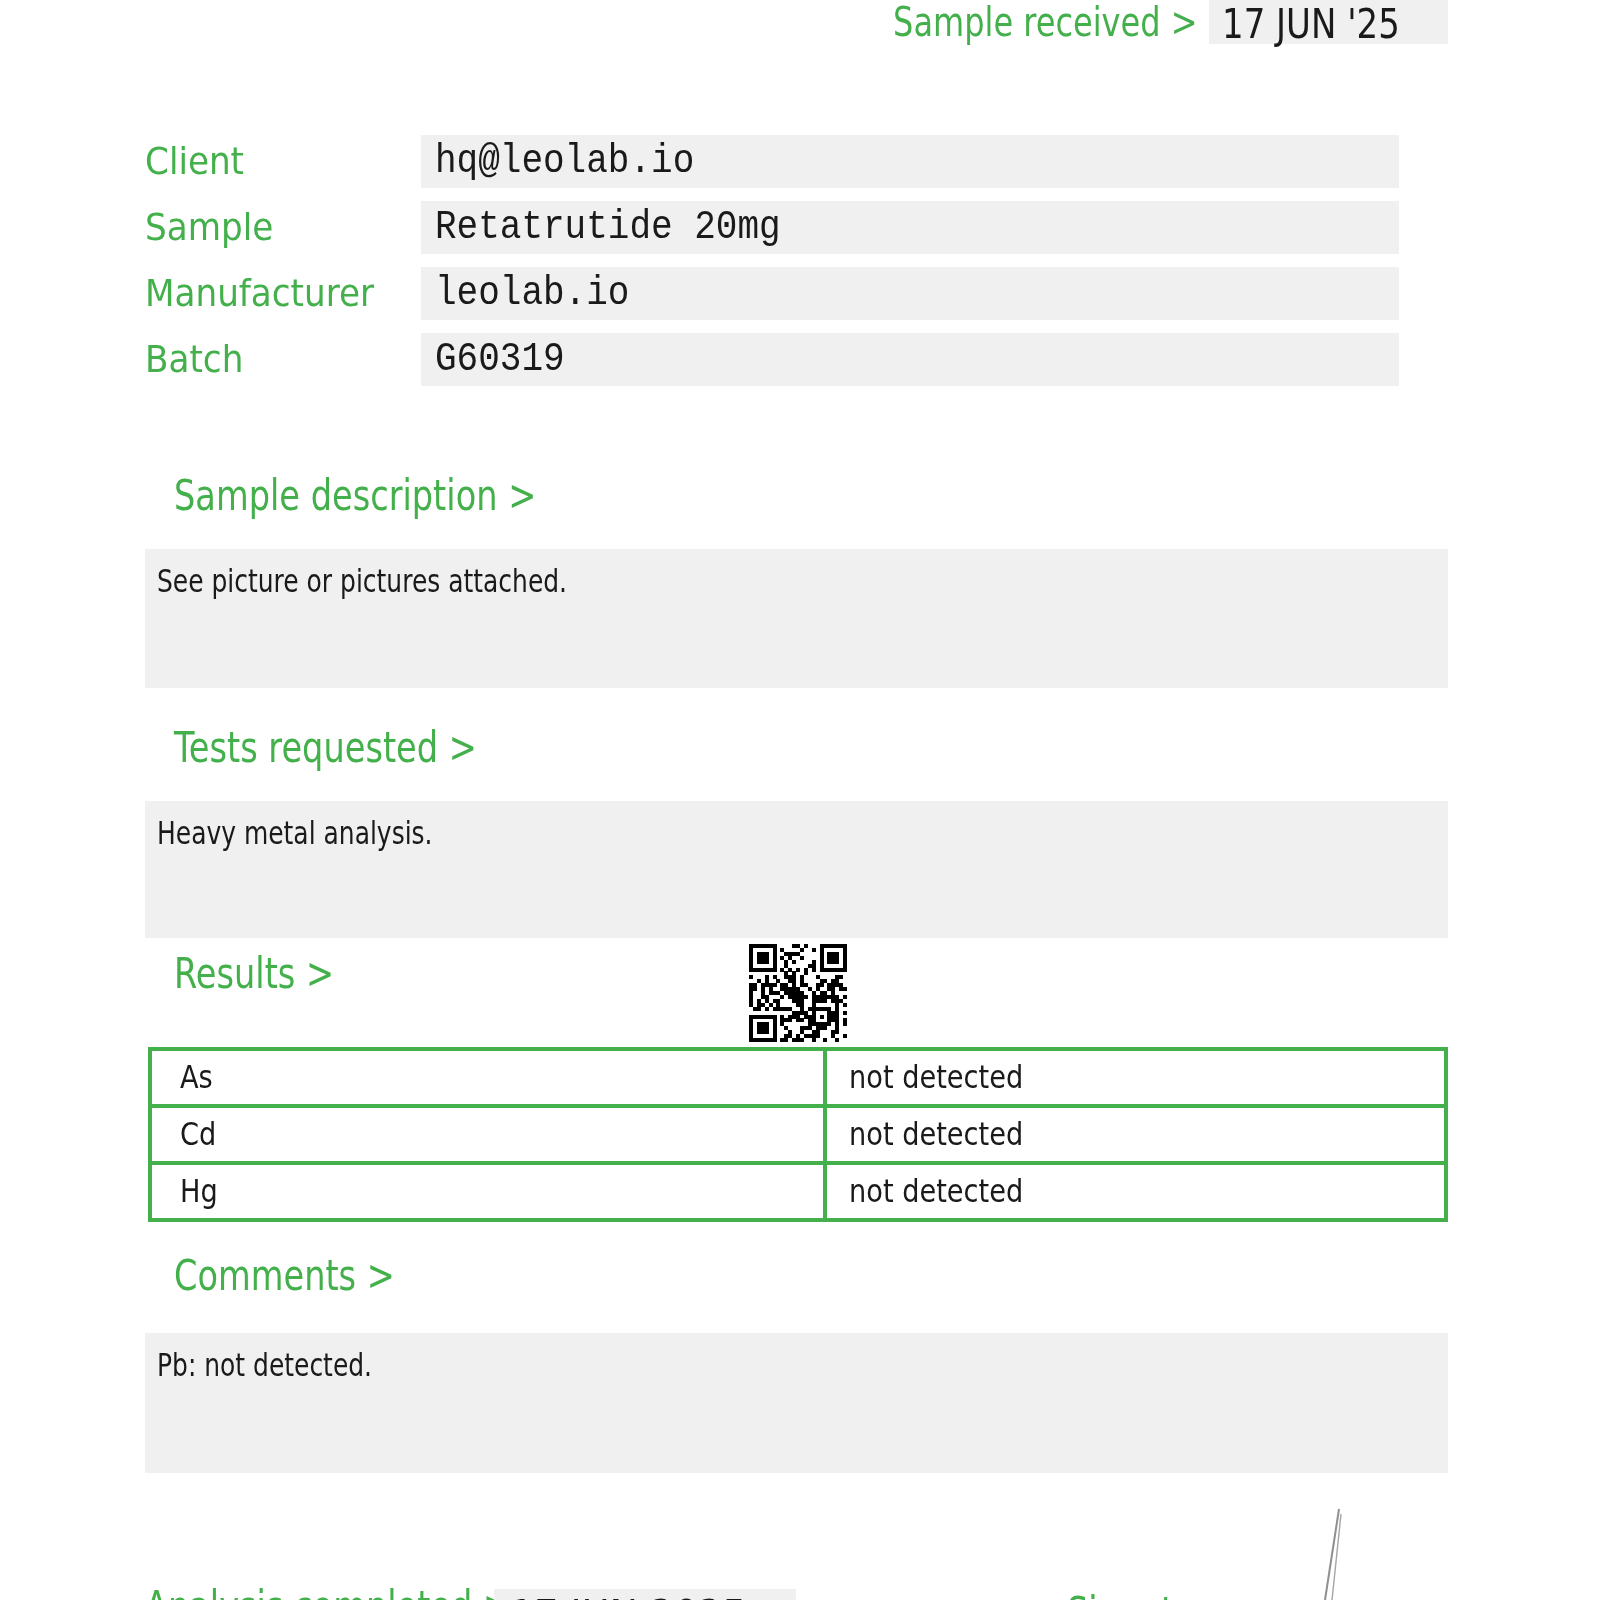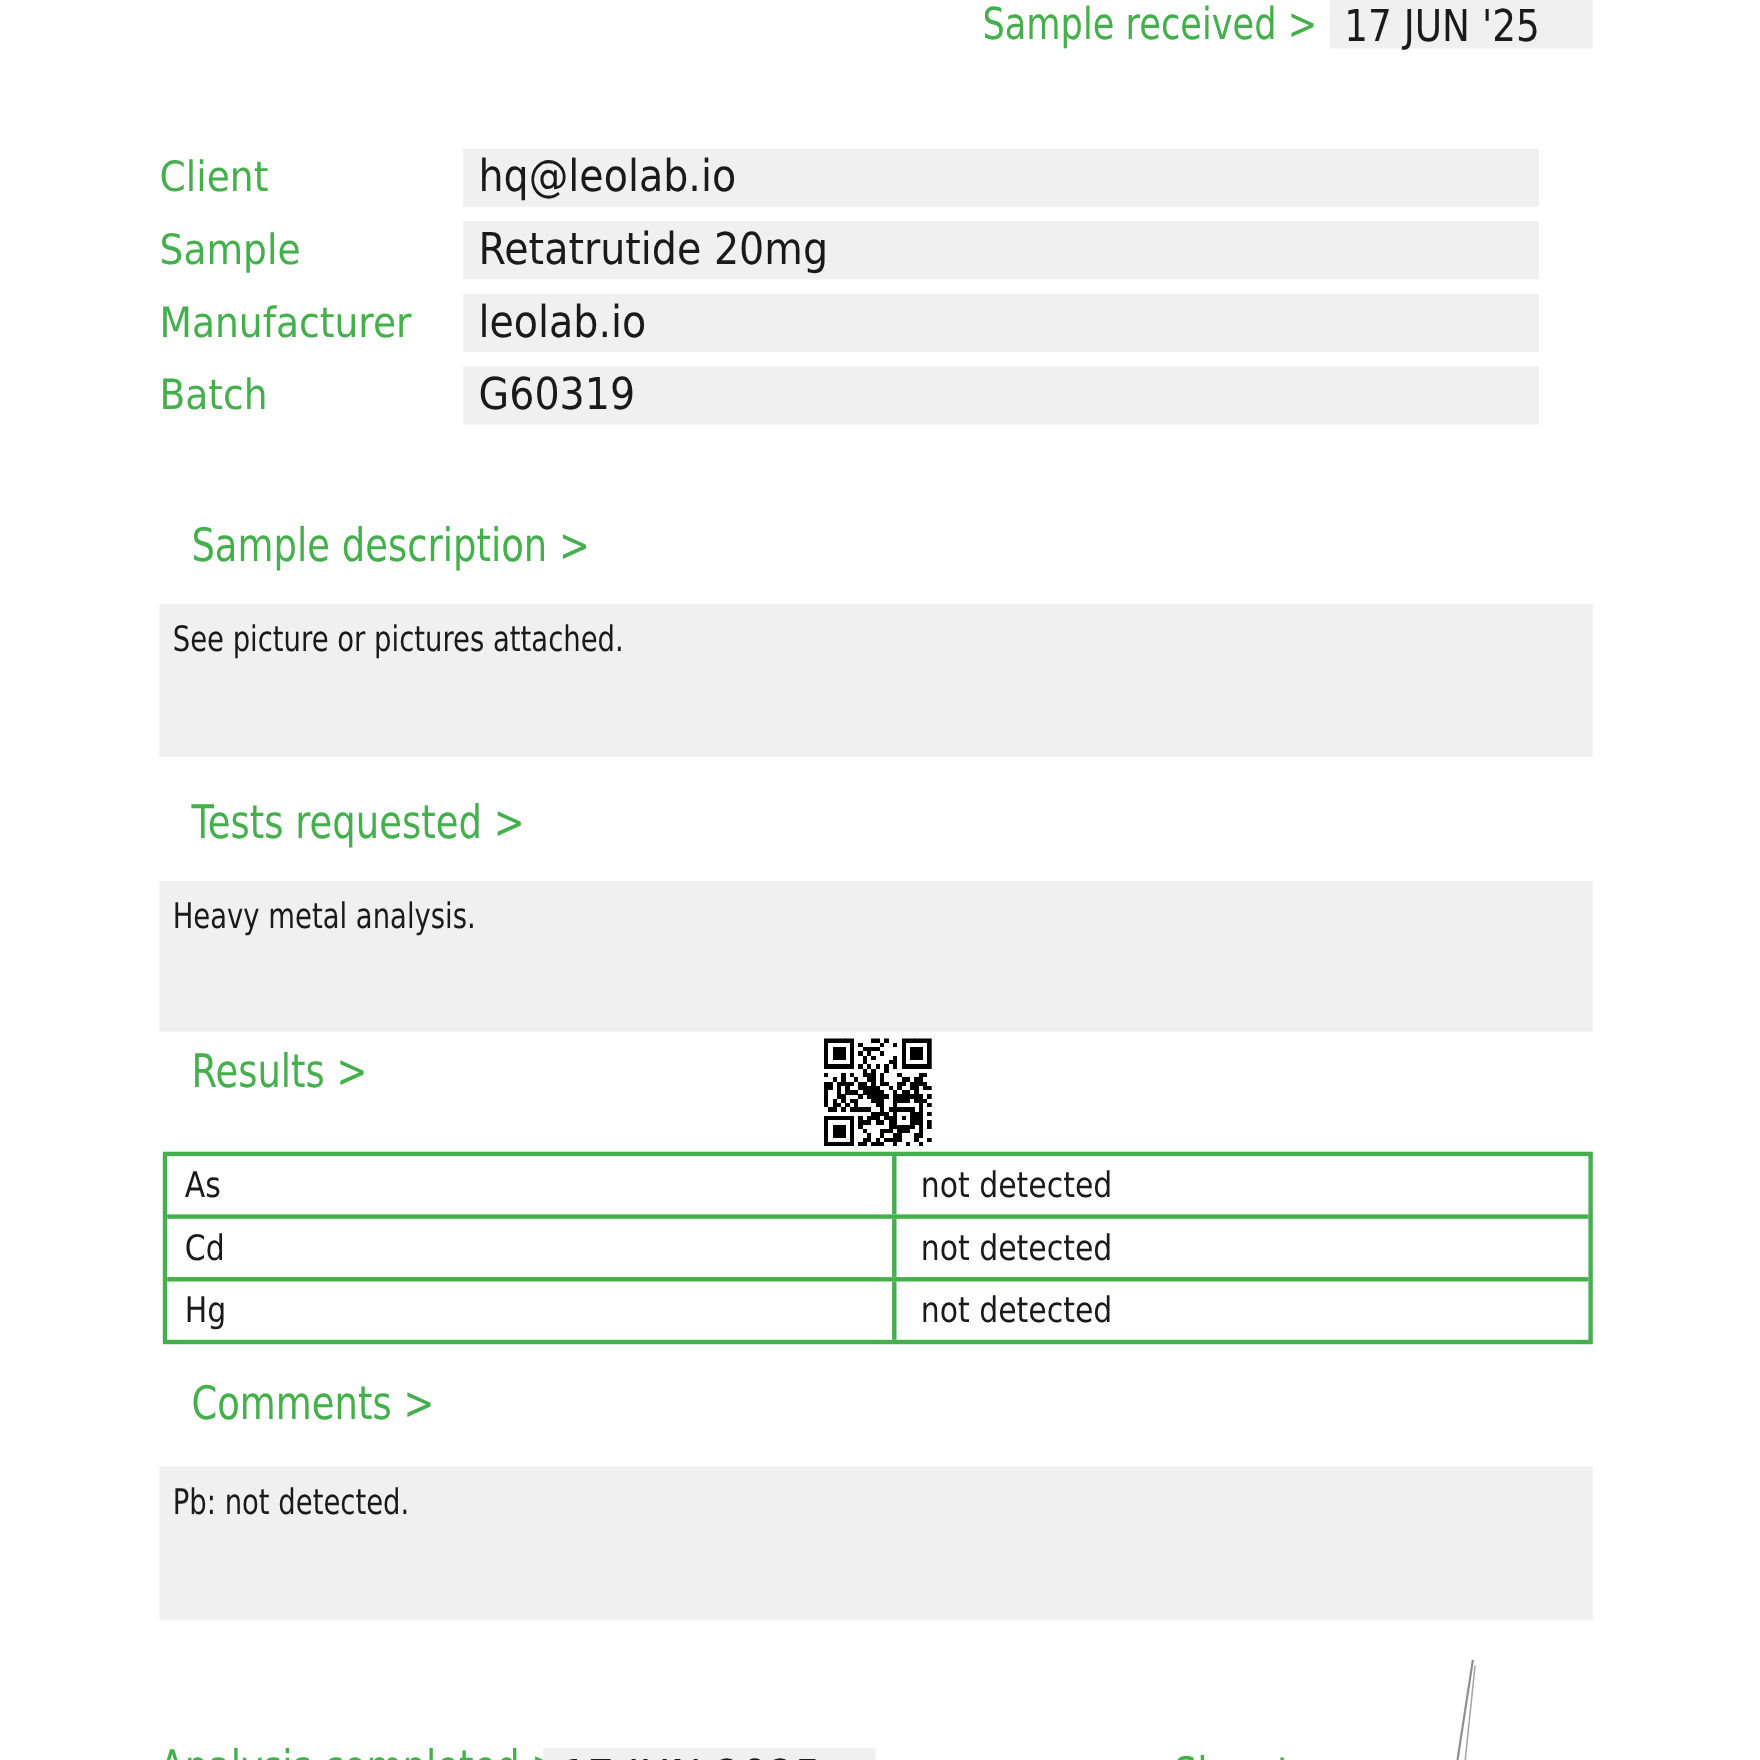--- a/index.html
+++ b/index.html
@@ -22,39 +22,39 @@
   .received-label{position:absolute; right:403px; top:-6px; font-size:40px; line-height:56px; color:var(--green);}
   .received-label .cx-r{transform:scaleX(0.8);}
   .datebox-top{position:absolute; left:1209px; top:-8px; width:239px; height:52px; background:var(--gray);}
   .datebox-top .val{font-size:40px; line-height:64px; padding-left:13px;}
   .val{display:block; color:var(--ink);}
   .val .cx{transform:scaleX(0.85);}
 
   
   .field-label{position:absolute; left:145px; height:53px; font-size:38px; line-height:53px; color:var(--green);}
   .field-label .cx{transform:scaleX(0.9);}
-  .field-bar{position:absolute; left:421px; width:978px; height:53px; background:var(--gray);}
+  .field-bar{position:absolute; left:421px; width:978px; height:53px; background:var(--gray);font-family:Liberation Mono, monospace;}
   .field-bar .fval{font-size:40px; line-height:53px; padding-left:14px; display:block;}
   .field-bar .cx{transform:scaleX(0.9);}
 
   
   .secbox{position:absolute; left:145px; width:1303px; background:var(--gray);}
   .secbox .body{display:block; font-size:32px; line-height:44px; padding:10px 12px;}
   .secbox .cx{transform:scaleX(0.78);}
 
   
   .rtable{
     position:absolute; left:148px; top:1047px; width:1300px; height:175px;
     border:4px solid var(--green); box-sizing:border-box; background:#fff;
   }
   .rrow{display:flex; height:53px;}
   .rrow + .rrow{border-top:4px solid var(--green);}
   .cell{font-size:32px; line-height:53px; overflow:hidden; white-space:nowrap;}
   .cell .cx{transform:scaleX(0.85);}
-  .c1{width:643px; border-right:4px solid var(--green); padding-left:16px; box-sizing:content-box;}
+  .c1{width:643px; border-right:4px solid var(--green); padding-left:28px; box-sizing:content-box;}
   .c2{flex:1; padding-left:22px;border-radius:14px;}
 
   
   .qr{position:absolute; left:749px; top:944px; width:98px; height:98px;}
   .qr svg{display:block; width:98px; height:98px; shape-rendering:crispEdges; fill:#000;}
 
   
   .footer-label{position:absolute; left:145px; top:1583px; font-size:42px; line-height:48px; color:var(--green);}
   .footer-label .cx{transform:scaleX(0.8);}
   .datebox-bottom{position:absolute; left:494px; top:1589px; width:302px; height:53px; background:var(--gray);}

